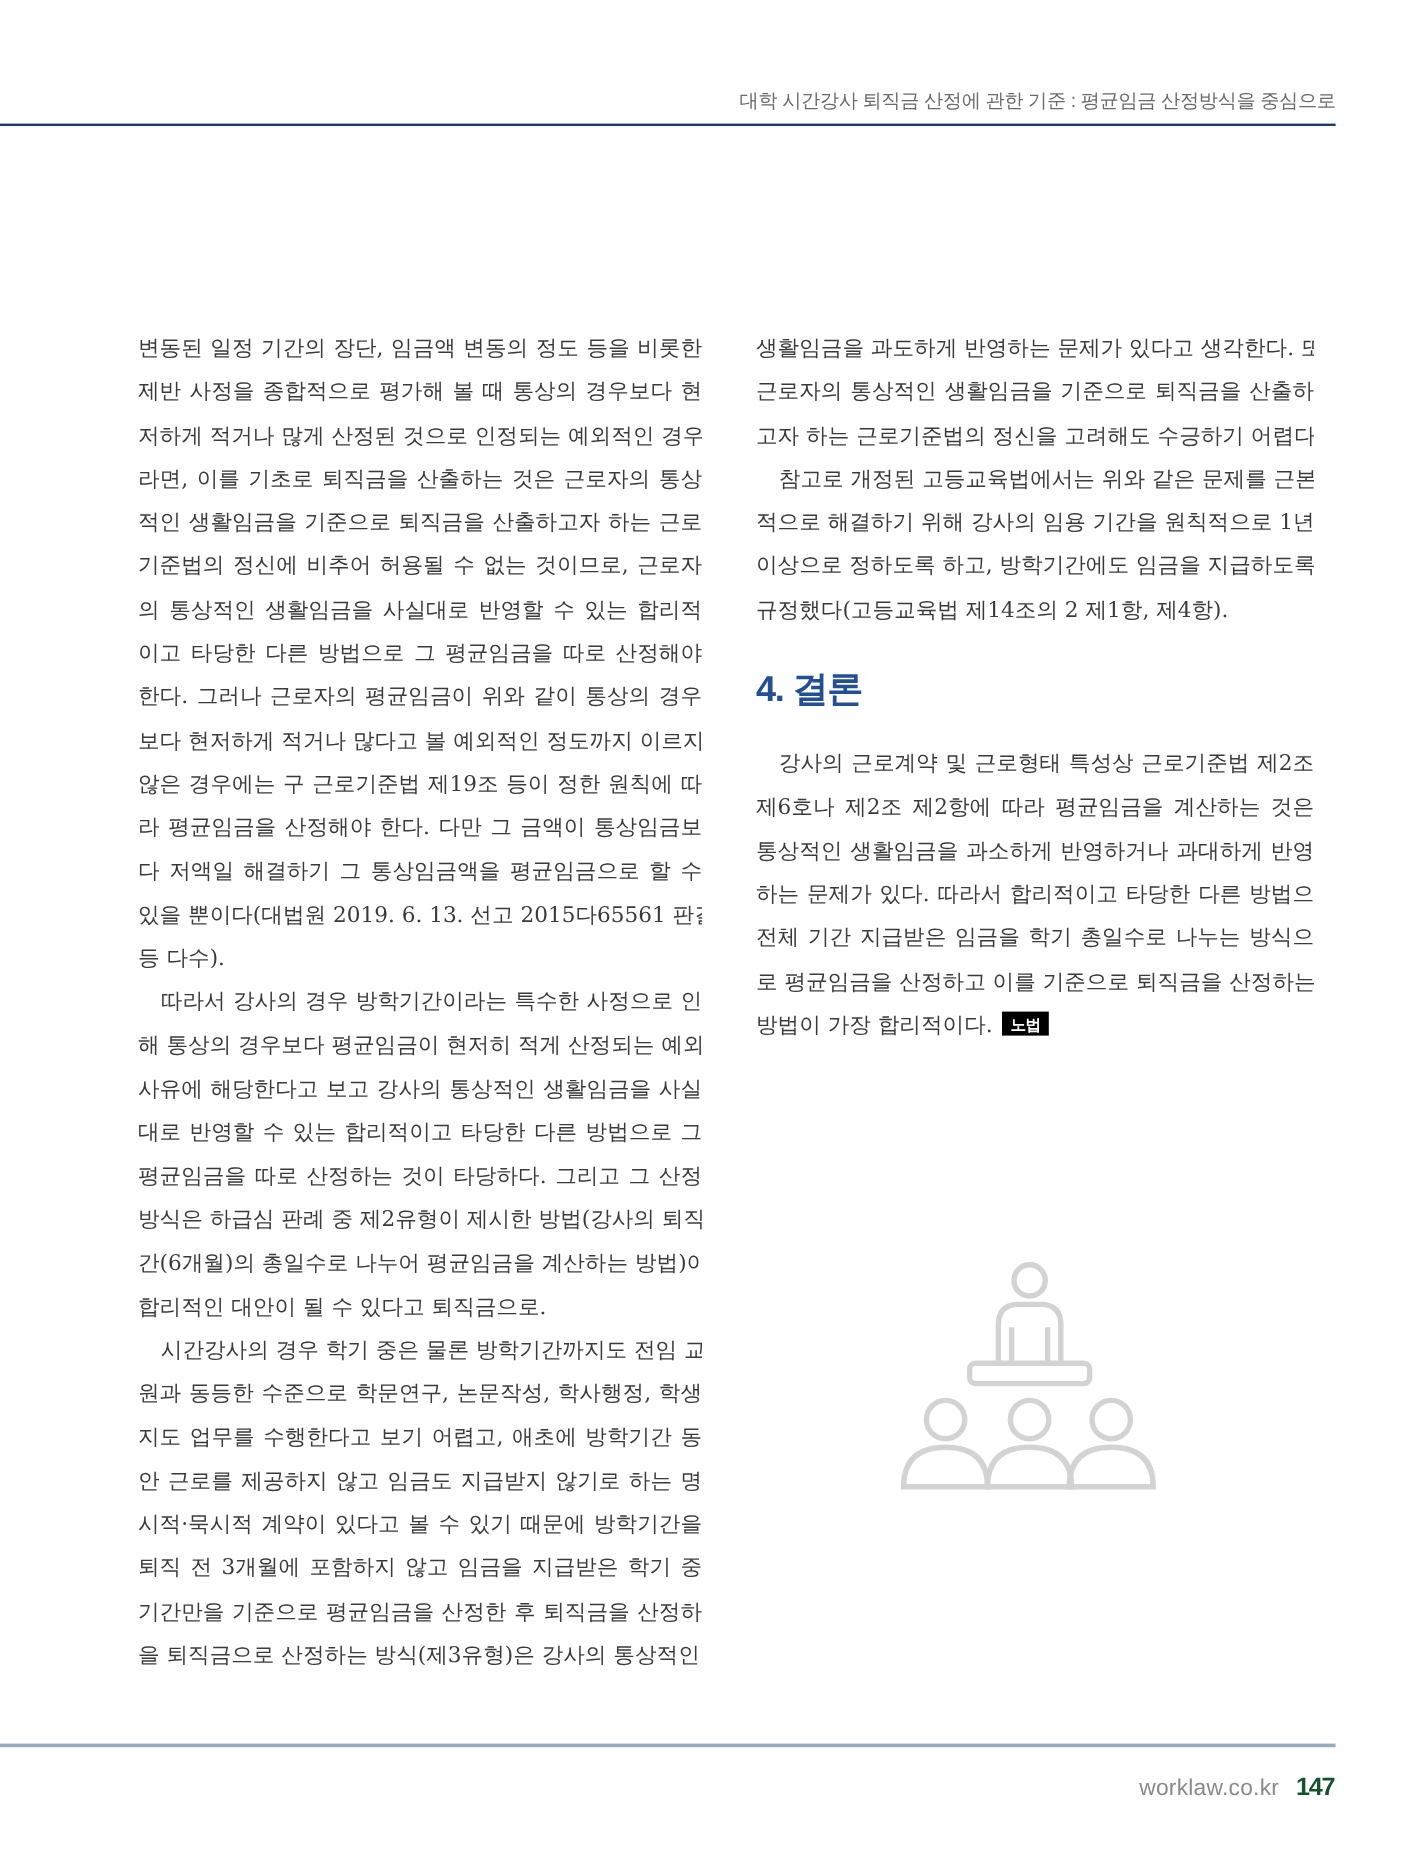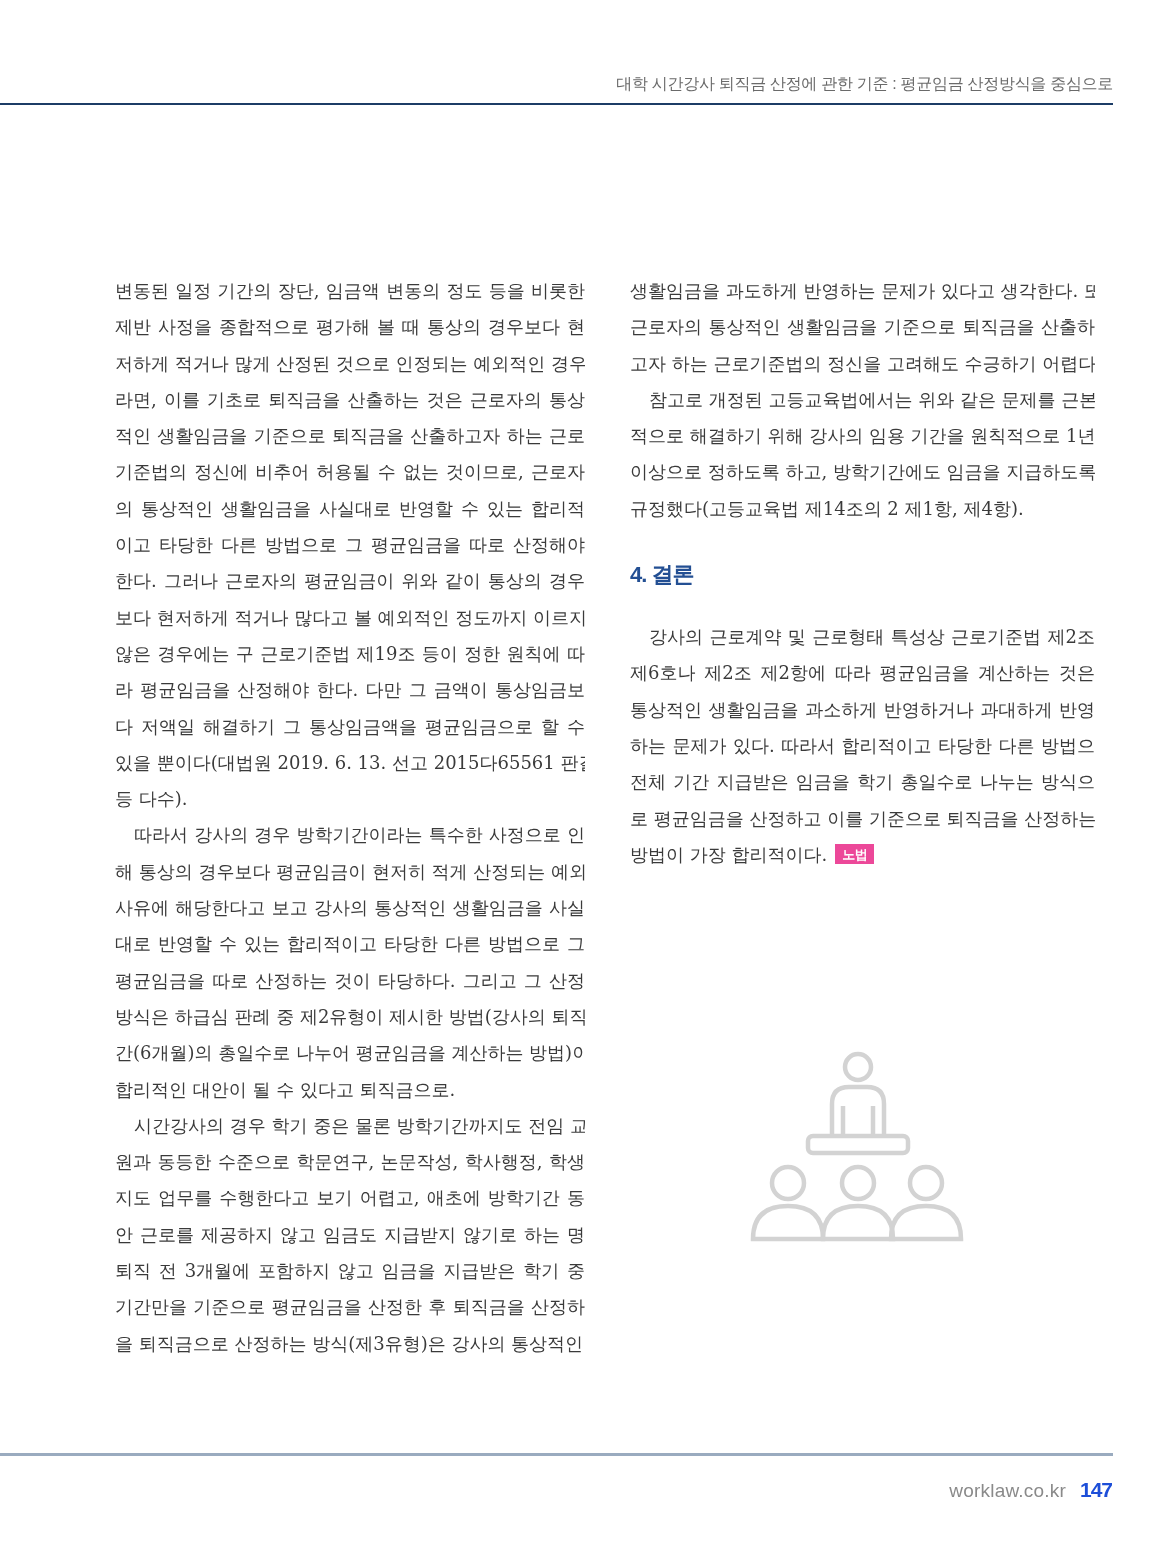--- a/index.html
+++ b/index.html
@@ -20,39 +20,39 @@
   #right-column{left:630px;width:465px;}
   .line{
     height:36.3px;line-height:36.3px;overflow:hidden;
     text-align:justify;text-align-last:justify;
     word-break:keep-all;white-space:nowrap;
   }
   .line.para-end{text-align-last:left;}
   .line.indent{text-indent:19px;}
   .section-heading{
     margin:30px 0 26px 0;font-family:"Liberation Sans",sans-serif;
-    font-size:22px;font-weight:bold;color:#234f93;letter-spacing:-1px;line-height:36px;
+    font-size:30px;font-weight:bold;color:#234f93;letter-spacing:-1px;line-height:36px;
   }
   .end-badge{
-    display:inline-block;background:#ec4899;color:#ffffff;
+    display:inline-block;background:#000000;color:#ffffff;
     font-family:Liberation Serif, serif;font-size:13px;font-weight:bold;
     line-height:1;padding:4px 7px 3px 7px;margin-left:8px;vertical-align:2px;
     letter-spacing:-0.5px;
   }
   
   #lecture-icon{position:absolute;left:740px;top:1046px;}
   #lecture-icon svg *{fill:none;stroke:#d3d3d3;stroke-width:4.5;}
   
   .footer-rule{position:absolute;left:0;top:1453px;width:1113px;height:3px;background:#9aabbf;}
   .footer-meta{
     position:absolute;top:1478px;right:61px;display:flex;align-items:baseline;gap:14px;
     font-family:"Liberation Sans",sans-serif;
   }
   .footer-site{font-size:19px;color:#8a8a8a;letter-spacing:0.2px;}
-  .footer-page{font-size:21px;font-weight:bold;color:#1d4ed8;letter-spacing:-1px;}
+  .footer-page{font-size:21px;font-weight:bold;color:#14532d;letter-spacing:-1px;}
 </style>
 </head>
 <body>
 
 <div id="page">
 
   <div class="running-title">대학 시간강사 퇴직금 산정에 관한 기준 : 평균임금 산정방식을 중심으로</div>
   <div class="header-rule"></div>
 
   <div class="column" id="left-column">
@@ -76,20 +76,21 @@
       <div class="line">사유에 해당한다고 보고 강사의 통상적인 생활임금을 사실</div>
       <div class="line">대로 반영할 수 있는 합리적이고 타당한 다른 방법으로 그</div>
       <div class="line">평균임금을 따로 산정하는 것이 타당하다. 그리고 그 산정</div>
       <div class="line">방식은 하급심 판례 중 제2유형이 제시한 방법(강사의 퇴직</div>
       <div class="line">간(6개월)의 총일수로 나누어 평균임금을 계산하는 방법)이</div>
       <div class="line para-end">합리적인 대안이 될 수 있다고 퇴직금으로.</div>
       <div class="line indent">시간강사의 경우 학기 중은 물론 방학기간까지도 전임 교</div>
       <div class="line">원과 동등한 수준으로 학문연구, 논문작성, 학사행정, 학생</div>
       <div class="line">지도 업무를 수행한다고 보기 어렵고, 애초에 방학기간 동</div>
       <div class="line">안 근로를 제공하지 않고 임금도 지급받지 않기로 하는 명</div>
+      <div class="line">시적·묵시적 계약이 있다고 볼 수 있기 때문에 방학기간을</div>
       <div class="line">퇴직 전 3개월에 포함하지 않고 임금을 지급받은 학기 중</div>
       <div class="line">기간만을 기준으로 평균임금을 산정한 후 퇴직금을 산정하</div>
       <div class="line para-end">을 퇴직금으로 산정하는 방식(제3유형)은 강사의 통상적인</div>
     </div>
 
   <div class="column" id="right-column">
     <div>
         <div class="line">생활임금을 과도하게 반영하는 문제가 있다고 생각한다. 또</div>
         <div class="line">근로자의 통상적인 생활임금을 기준으로 퇴직금을 산출하</div>
         <div class="line para-end">고자 하는 근로기준법의 정신을 고려해도 수긍하기 어렵다.</div>

